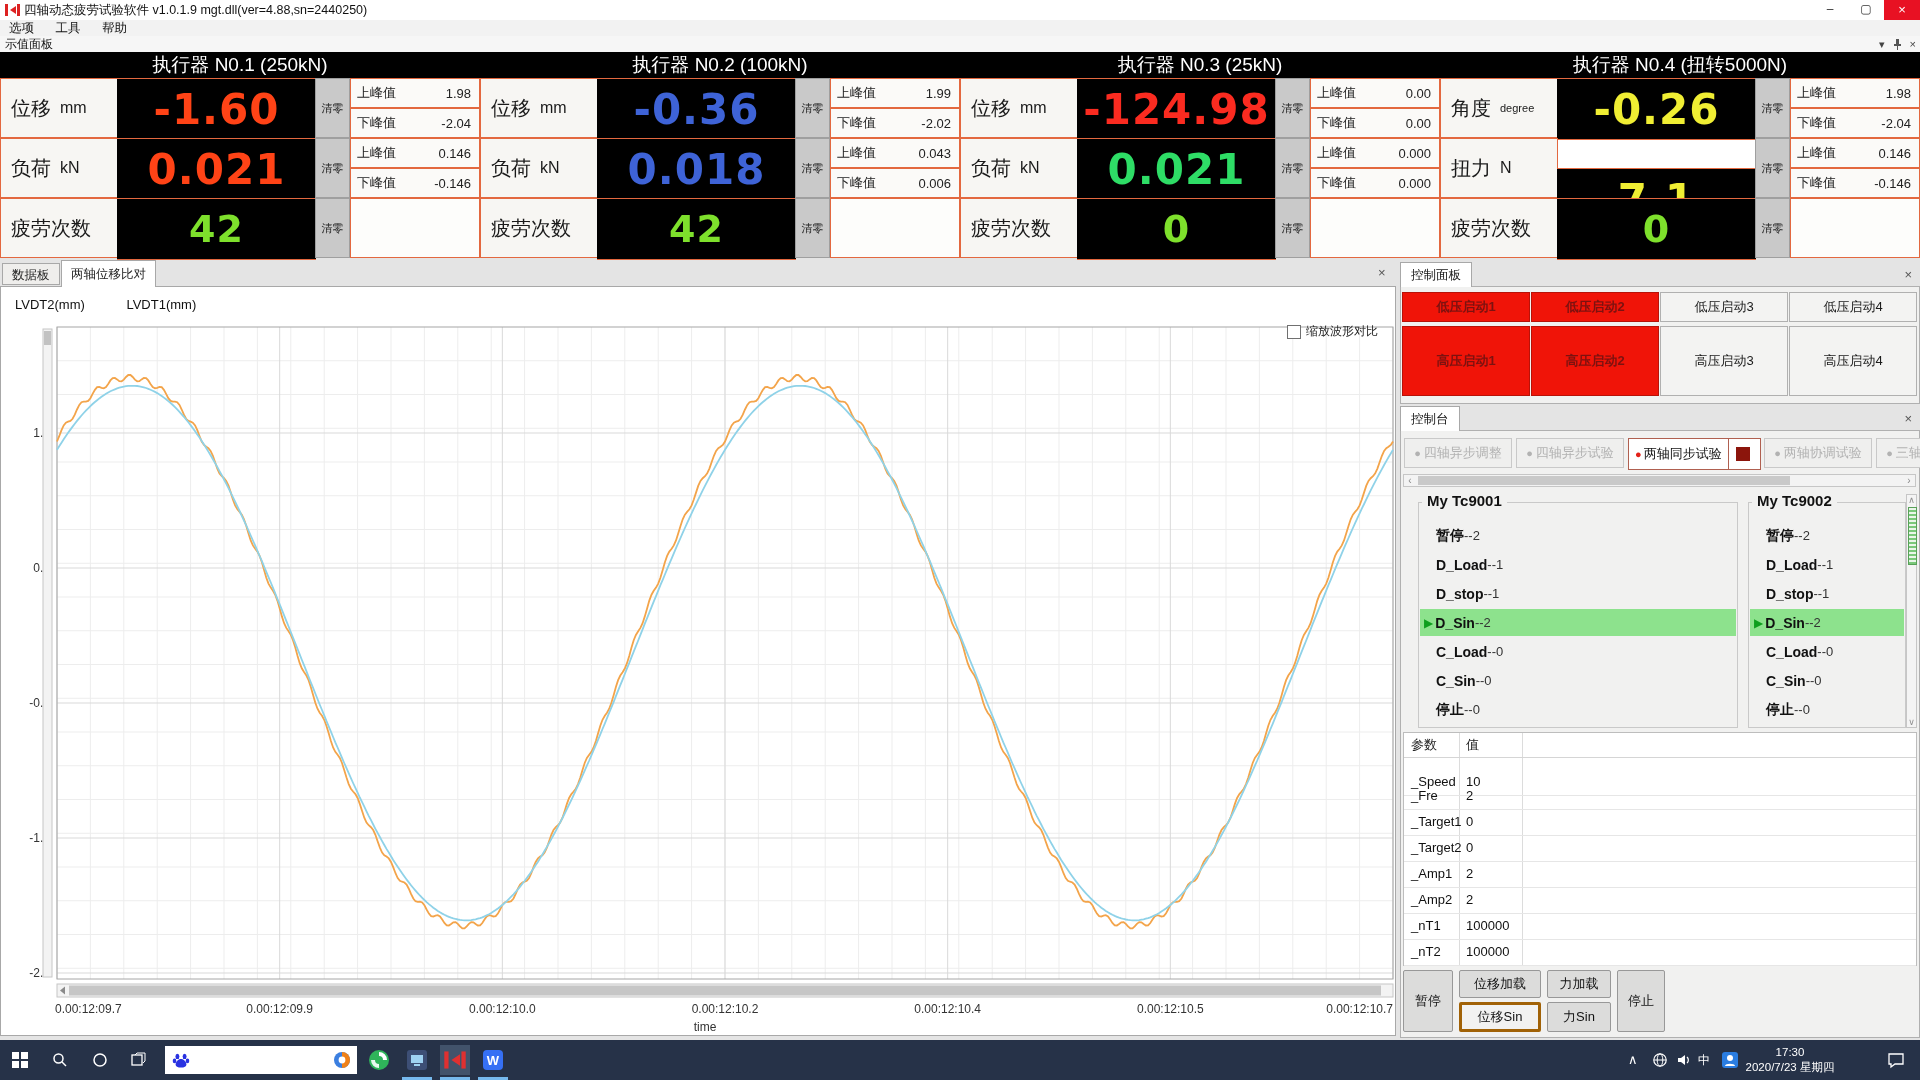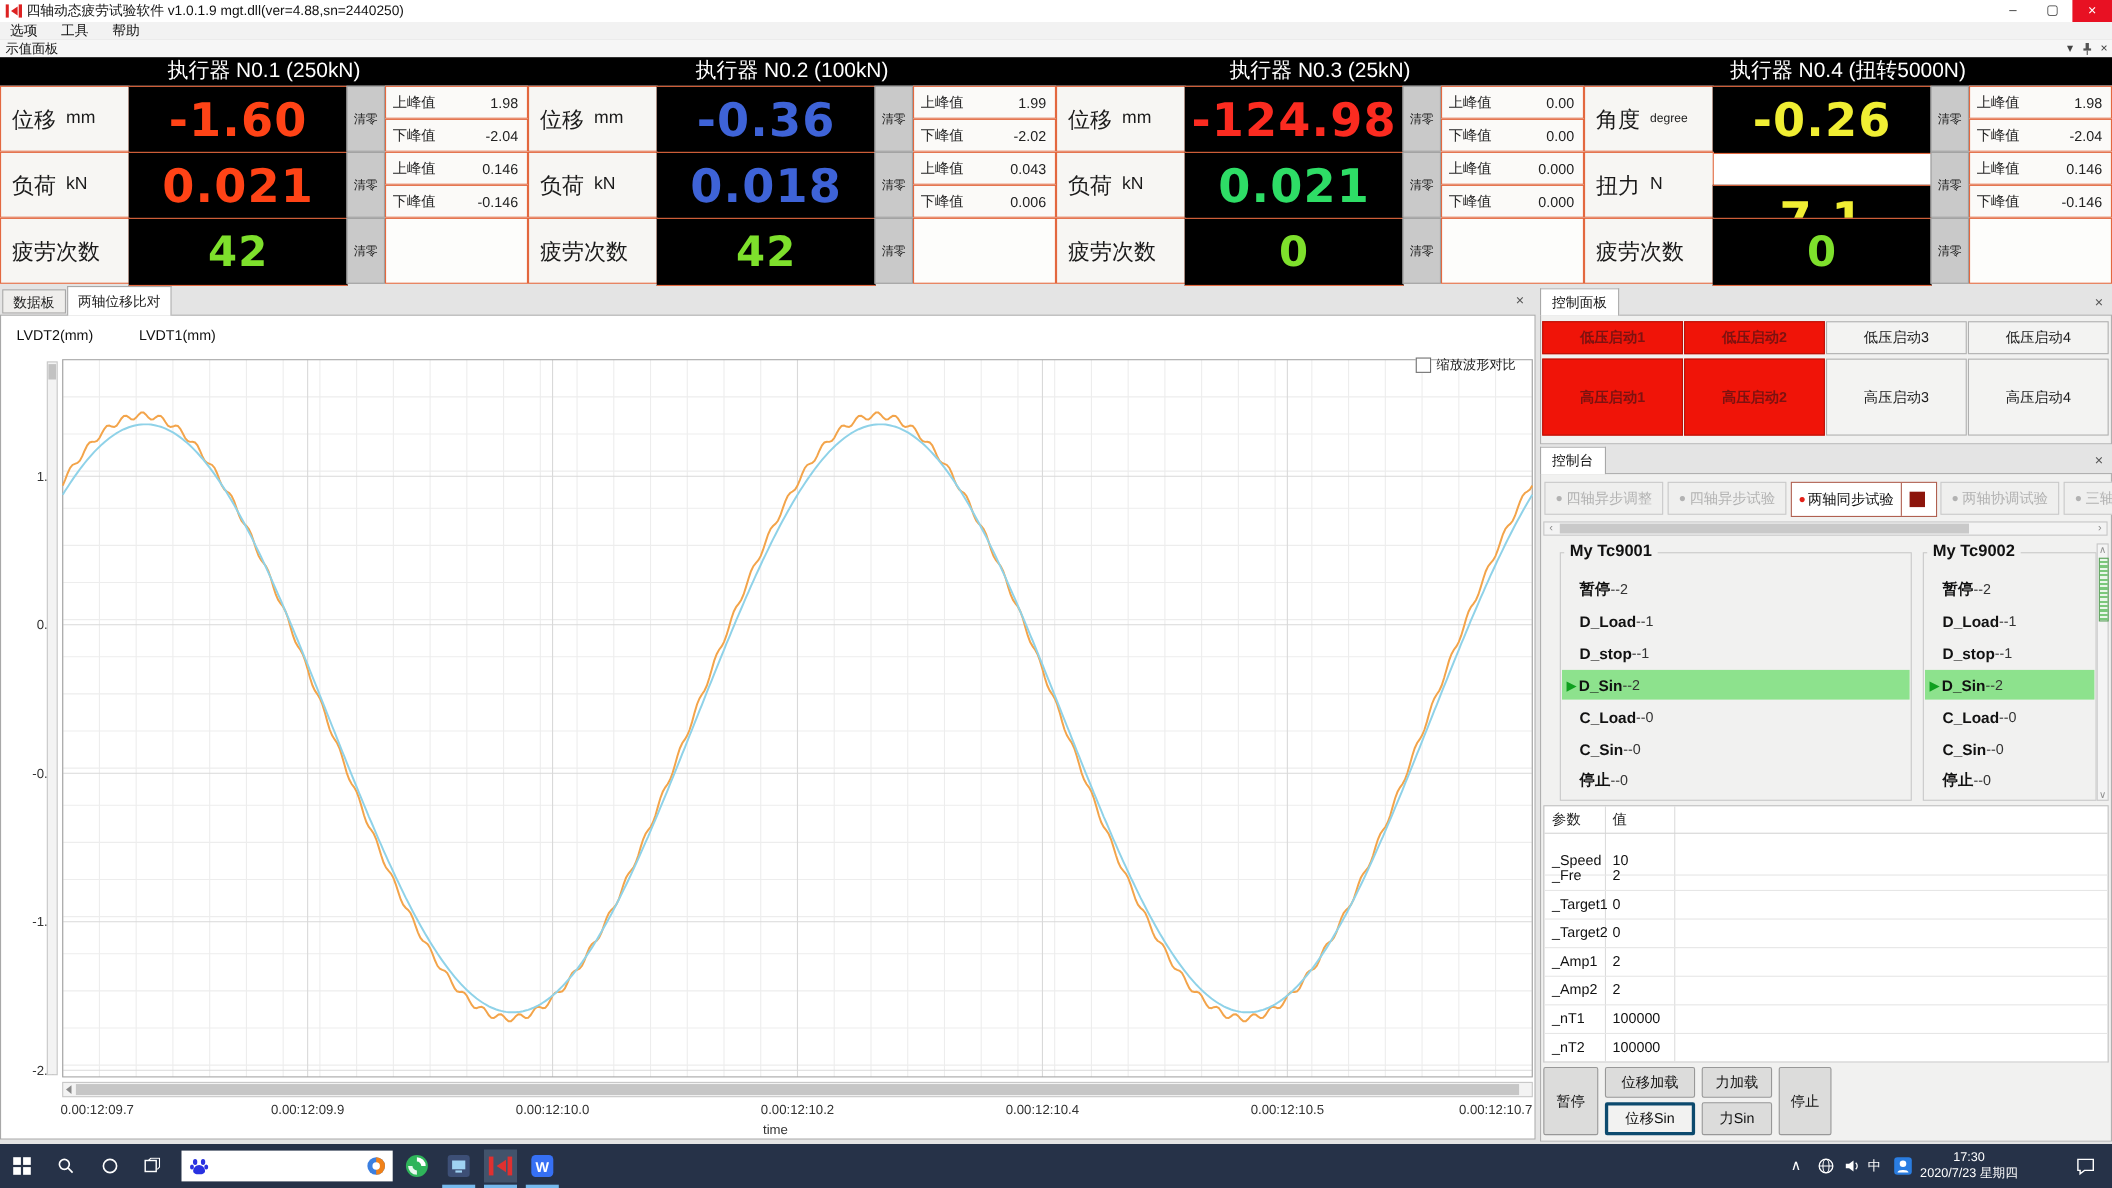--- a/index.html
+++ b/index.html
@@ -86,21 +86,21 @@
   .param-table{position:absolute;background:#fff;border:1px solid #bdbdbd;box-sizing:border-box}
   .pt-colline{position:absolute;top:0;bottom:0;width:1px;background:#dcdcdc}
   .pt-row{position:absolute;left:0;right:0;height:26px;border-bottom:1px solid #e6e6e6;font-size:13px}
   .pt-row .c1{position:absolute;left:7px;top:0;line-height:26px}
   .pt-row .c2{position:absolute;left:62px;top:0;line-height:26px}
   .pt-head{position:absolute;left:0;right:0;top:0;height:24px;border-bottom:1px solid #d5d5d5;font-size:13px;color:#222}
   .pt-head .c1{position:absolute;left:7px;line-height:24px}
   .pt-head .c2{position:absolute;left:62px;line-height:24px}
   .run-btn{position:absolute;box-sizing:border-box;background:#dcdcdb;border:1px solid #989898;
            display:flex;align-items:center;justify-content:center;font-size:13px;color:#111;cursor:pointer;border-radius:2px}
-  .run-btn.green{border:3px solid #0c4a6e;background:#f2f2f1}
+  .run-btn.green{border:3px solid #a16207;background:#f2f2f1}
   
   .taskbar{left:0;top:1040px;width:1920px;height:40px;background:#263248;display:block;color:#fff}
   .tb-icon{position:absolute;top:8px;width:24px;height:24px;display:flex;align-items:center;justify-content:center;cursor:pointer}
   .tb-tile{position:absolute;top:5px;width:30px;height:30px;display:flex;align-items:center;justify-content:center;cursor:pointer}
   .tb-tile.active{background:#42536b}
   .runline{position:absolute;top:37px;height:3px;background:#76b9ed}
   .searchbox{position:absolute;left:165px;top:6px;width:192px;height:28px;background:#fff;display:flex;align-items:center;cursor:text}
   .tray-text{position:absolute;top:0;height:40px;line-height:40px;font-size:12px;color:#fff;cursor:pointer}
   .clock{position:absolute;top:5px;width:92px;text-align:center;font-size:11.5px;line-height:15px;color:#fff;cursor:pointer}
   .startgrid{width:16px;height:16px;display:grid;grid-template-columns:7px 7px;grid-template-rows:7px 7px;gap:2px}

